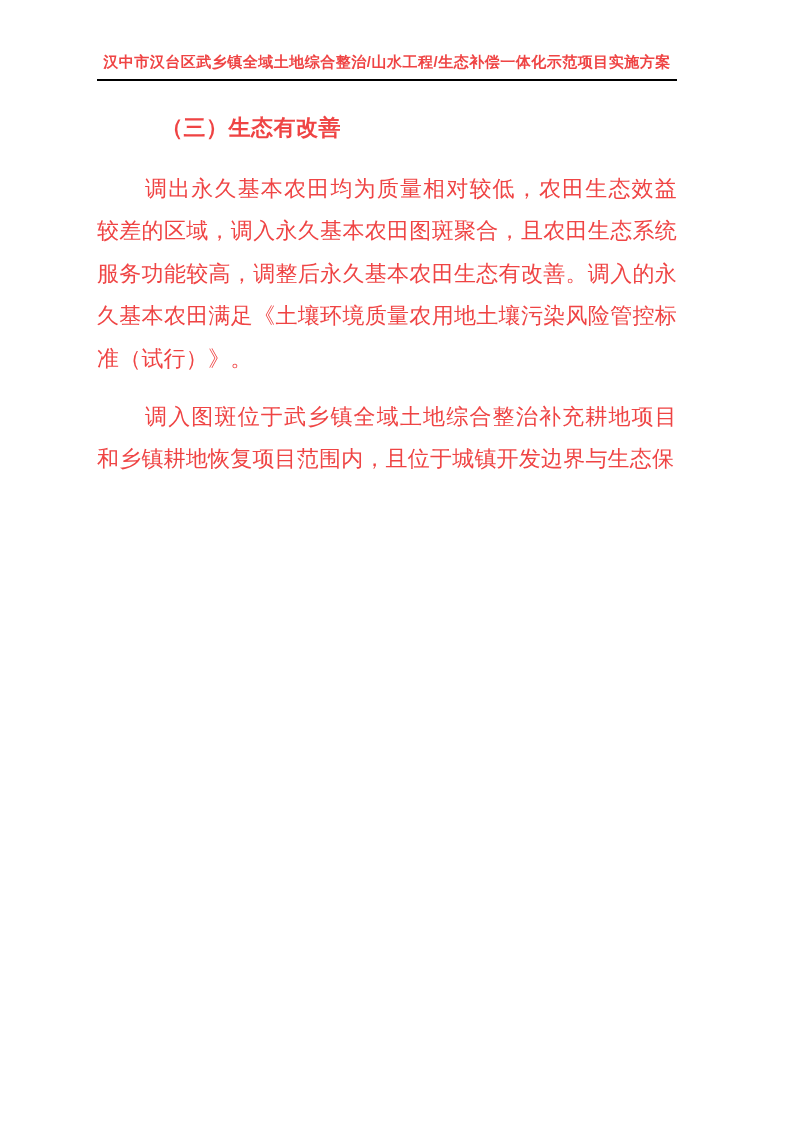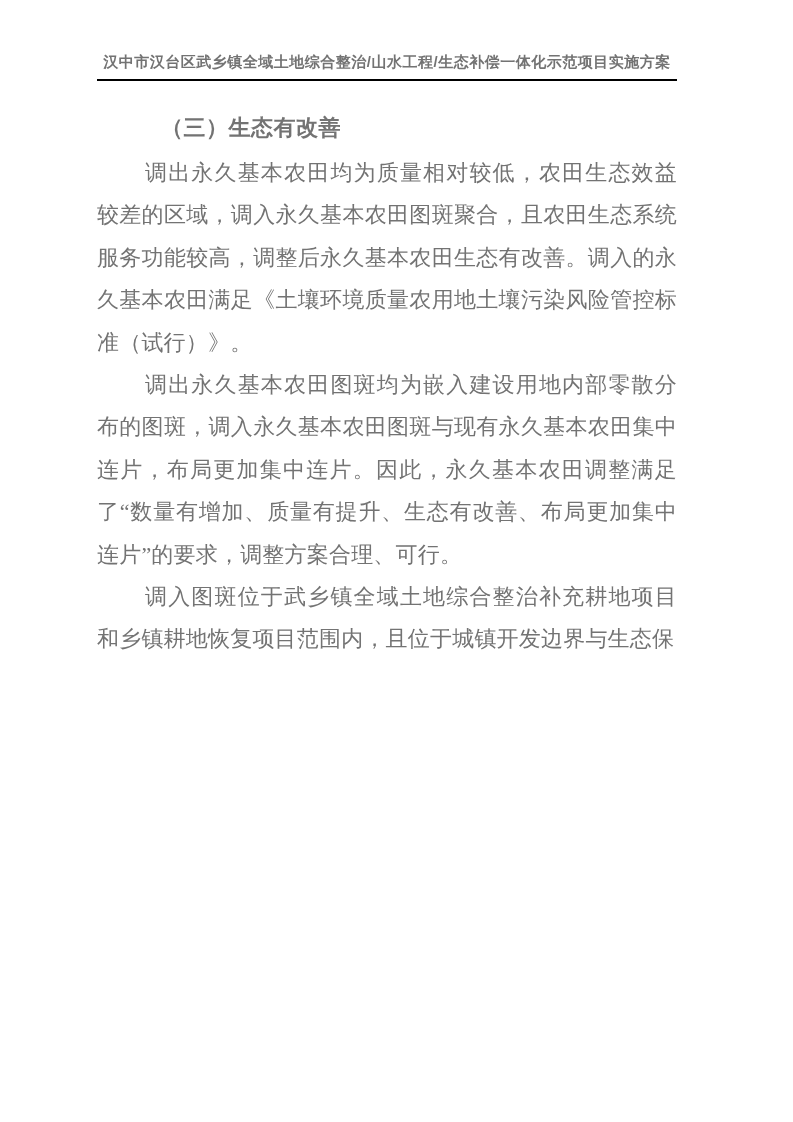--- a/index.html
+++ b/index.html
@@ -2,21 +2,21 @@
 <html><head>
 <meta charset="utf-8">
 <style>
   * { margin: 0; padding: 0; box-sizing: border-box; }
   html, body { background: #ffffff; }
   .page {
     position: relative;
     width: 793px;
     height: 912px;
     background: #ffffff;
-    color: #737373;
+    color: #ef4444;
     font-family: "Liberation Serif", "DejaVu Serif", serif;
     overflow: hidden;
   }
   
   .running-header {
     position: absolute;
     left: 97px;
     top: 52px;
     width: 580px;
     text-align: center;
@@ -46,20 +46,21 @@
     line-height: 48px;
     text-indent: 64px;
     text-align: left;
     letter-spacing: 0.5px;
   }
   .content p {
     text-indent: 48px;
     text-align: justify;
     text-align-last: left;
     letter-spacing: 0.2px;
+    margin-top: 16px;
   }
   
   .page-number {
     position: absolute;
     left: 12px;
     top: 1033px;
     width: 100%;
     text-align: center;
     font-size: 15px;
     font-family: "Liberation Serif", "DejaVu Serif", serif;
@@ -74,21 +75,20 @@
     <span>汉中市汉台区武乡镇全域土地综合整治/山水工程/生态补偿一体化示范项目实施方案</span>
   </div>
 
   <div class="content">
 
     <h2>（三）生态有改善</h2>
 
     <p>调出永久基本农田均为质量相对较低，农田生态效益较差的区域，调入永久基本农田图斑聚合，且农田生态系统服务功能较高，调整后永久基本农田生态有改善。调入的永久基本农田满足《土壤环境质量农用地土壤污染风险管控标准（试行）》。</p>
 
 
-    <p>调出永久基本农田图斑均为嵌入建设用地内部零散分布的图斑，调入永久基本农田图斑与现有永久基本农田集中连片，布局更加集中连片。因此，永久基本农田调整满足了“数量有增加、质量有提升、生态有改善、布局更加集中连片”的要求，调整方案合理、可行。</p>
 
 
     <p>调入图斑位于武乡镇全域土地综合整治补充耕地项目和乡镇耕地恢复项目范围内，且位于城镇开发边界与生态保</p>
 
   </div>
 
   <div class="page-number">96</div>
 
 </div>
 

